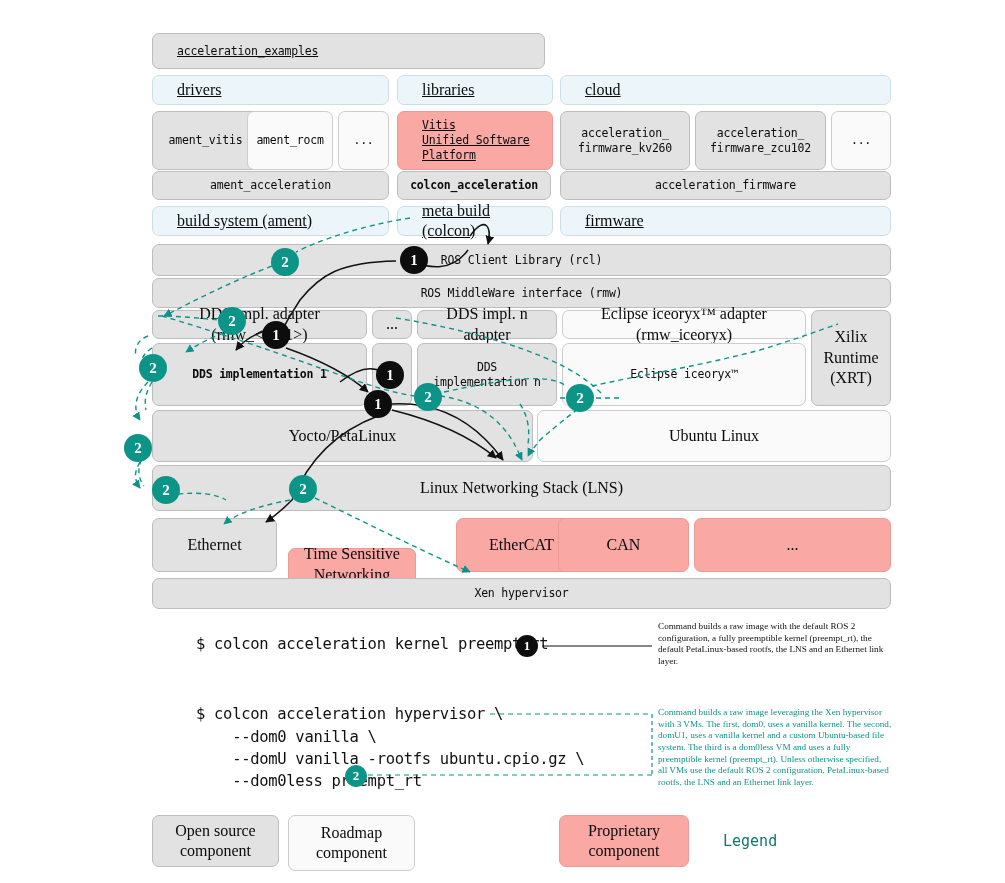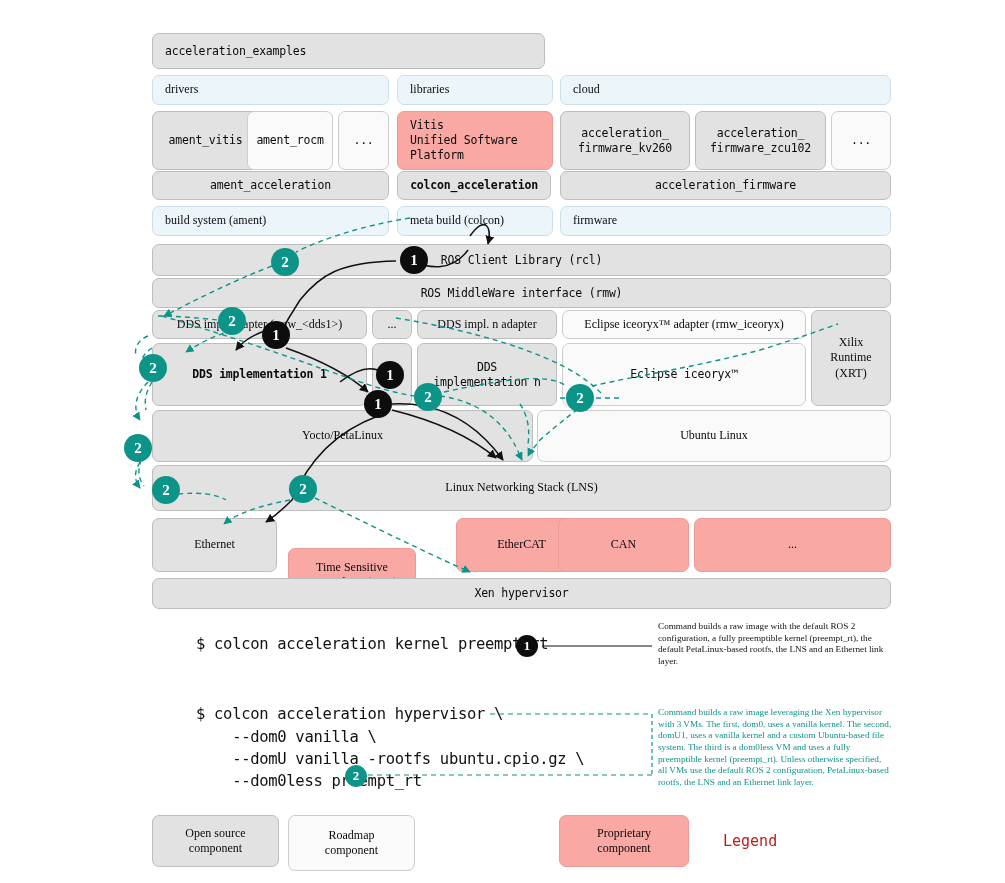--- a/index.html
+++ b/index.html
@@ -22,27 +22,27 @@
     z-index: 40;
   }
   .box {
     position: absolute;
     border-radius: 7px;
     border: 1px solid #bfbfbf;
     display: flex;
     align-items: center;
     justify-content: center;
     text-align: center;
-    font-size: 12px;
+    font-size: 16px;
     color: #0a0a0a;
     line-height: 1.28;
     padding: 2px 6px;
     z-index: 10;
   }
-  .box.left { justify-content: flex-start; padding-left: 12px; text-align: left; }
+  .box.left { justify-content: flex-start; padding-left: 24px; text-align: left; text-decoration: underline; }
   .grey   { background: #e2e2e2; border-color: #bdbdbd; }
   .white  { background: #fafafa; border-color: #cdcdcd; }
   .blue   { background: #ecf6fa; border-color: #ccdfe6; }
   .red    { background: #f9a8a4; border-color: #eb9b97; }
   .mono   { font-family: "DejaVu Sans Mono", monospace; font-size: 11.5px; letter-spacing: -0.2px; }
   .serif  { font-family: "Liberation Serif", serif; }
 
   .marker {
     position: absolute;
     width: 28px; height: 28px;
@@ -75,21 +75,21 @@
     color: #111;
     width: 234px;
     z-index: 20;
   }
   .note.teal-note { color: #0d9488; }
 
   .legend-label {
     position: absolute;
     font-family: "DejaVu Sans Mono", monospace;
     font-size: 15px;
-    color: #b91c1c;
+    color: #0f766e;
     z-index: 20;
   }
 </style>
 </head>
 <body>
 
 <div id="canvas">
 
   <div class="box grey left mono" style="left:152px; top:33px; width:393px; height:36px;">acceleration_examples</div>
 

